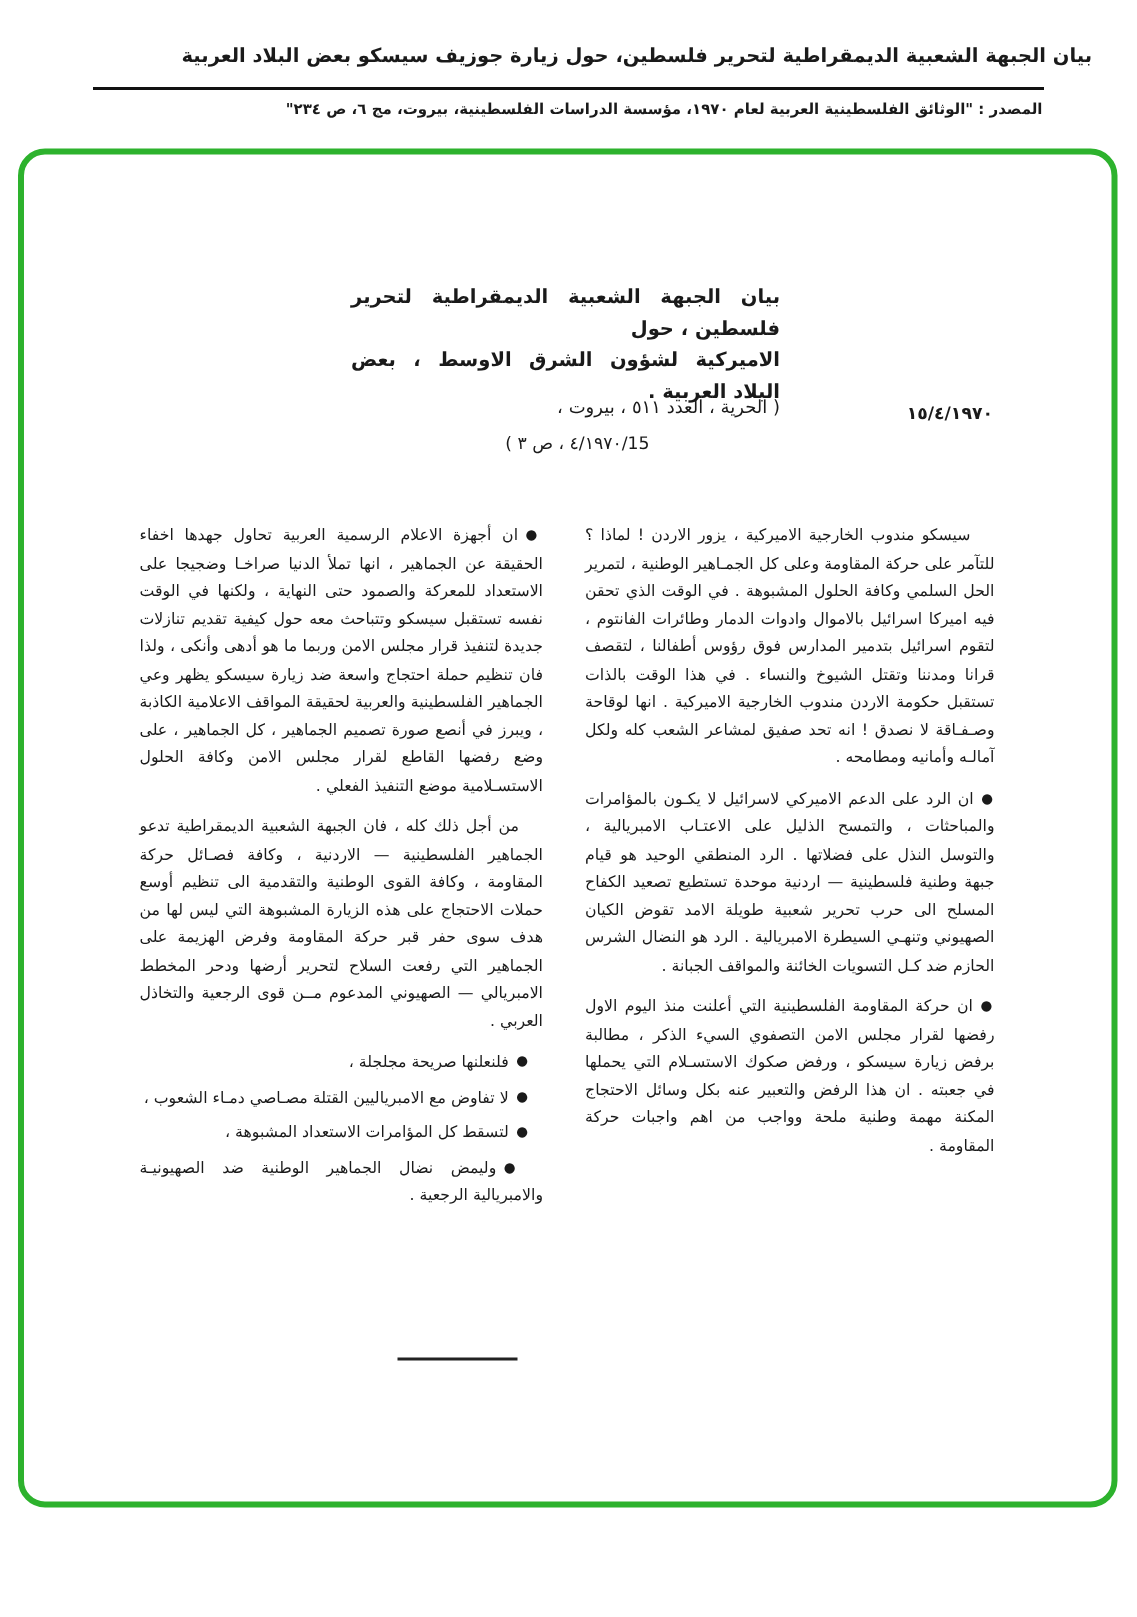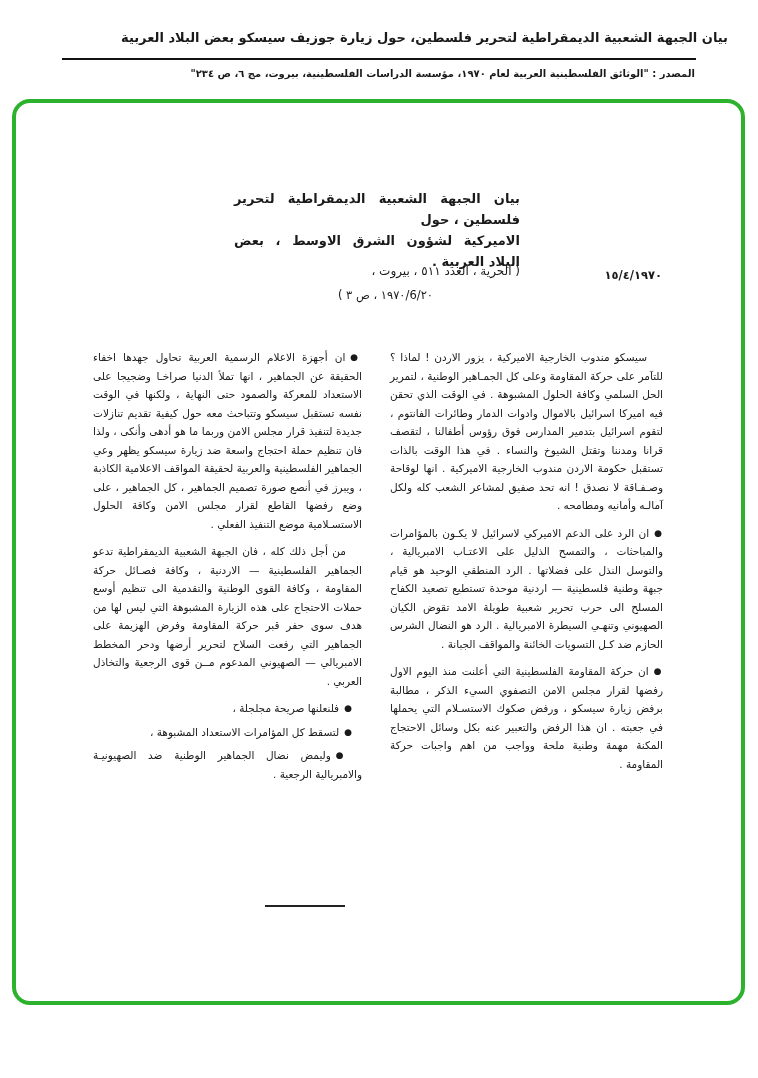--- a/index.html
+++ b/index.html
@@ -130,21 +130,21 @@
 
 <div class="doc-frame"></div>
 
 <div class="doc-heading">
   <span class="h-line">بيان الجبهة الشعبية الديمقراطية لتحرير فلسطين ، حول</span>
   <span class="h-line">الاميركية لشؤون الشرق الاوسط ، بعض البلاد العربية .</span>
 </div>
 
 <div class="doc-date">١٥/٤/١٩٧٠</div>
 <div class="doc-citation-1">( الحرية ، العدد ٥١١ ، بيروت ،</div>
-<div class="doc-citation-2">٢٠/6/١٩٧٠ ، ص ٣ )</div>
+<div class="doc-citation-2">15/٤/١٩٧٠ ، ص ٣ )</div>
 
 <div class="col col-right">
   <p class="para indent">
     <span>سيسكو مندوب الخارجية الاميركية ، يزور الاردن ! لماذا ؟ للتآمر على حركة المقاومة وعلى كل الجمـاهير الوطنية ، لتمرير الحل السلمي وكافة الحلول المشبوهة . في الوقت الذي تحقن فيه اميركا اسرائيل بالاموال وادوات الدمار وطائرات الفانتوم ، لتقوم اسرائيل بتدمير المدارس فوق رؤوس أطفالنا ، لتقصف قرانا ومدننا وتقتل الشيوخ والنساء . في هذا الوقت بالذات تستقبل حكومة الاردن مندوب الخارجية الاميركية . انها لوقاحة وصـفـاقة لا نصدق ! انه تحد صفيق لمشاعر الشعب كله ولكل آمالـه وأمانيه ومطامحه .</span>
   </p>
   <p class="para">
     <span class="bullet">●</span><span>ان الرد على الدعم الاميركي لاسرائيل لا يكـون بالمؤامرات والمباحثات ، والتمسح الذليل على الاعتـاب الامبريالية ، والتوسل النذل على فضلاتها . الرد المنطقي الوحيد هو قيام جبهة وطنية فلسطينية — اردنية موحدة تستطيع تصعيد الكفاح المسلح الى حرب تحرير شعبية طويلة الامد تقوض الكيان الصهيوني وتنهـي السيطرة الامبريالية . الرد هو النضال الشرس الحازم ضد كـل التسويات الخائنة والمواقف الجبانة .</span>
   </p>
   <p class="para">
     <span class="bullet">●</span><span>ان حركة المقاومة الفلسطينية التي أعلنت منذ اليوم الاول رفضها لقرار مجلس الامن التصفوي السيء الذكر ، مطالبة برفض زيارة سيسكو ، ورفض صكوك الاستسـلام التي يحملها في جعبته . ان هذا الرفض والتعبير عنه بكل وسائل الاحتجاج المكنة مهمة وطنية ملحة وواجب من اهم واجبات حركة المقاومة .</span>
@@ -155,20 +155,23 @@
   <p class="para">
     <span class="bullet">●</span><span>ان أجهزة الاعلام الرسمية العربية تحاول جهدها اخفاء الحقيقة عن الجماهير ، انها تملأ الدنيا صراخـا وضجيجا على الاستعداد للمعركة والصمود حتى النهاية ، ولكنها في الوقت نفسه تستقبل سيسكو وتتباحث معه حول كيفية تقديم تنازلات جديدة لتنفيذ قرار مجلس الامن وربما ما هو أدهى وأنكى ، ولذا فان تنظيم حملة احتجاج واسعة ضد زيارة سيسكو يظهر وعي الجماهير الفلسطينية والعربية لحقيقة المواقف الاعلامية الكاذبة ، ويبرز في أنصع صورة تصميم الجماهير ، كل الجماهير ، على وضع رفضها القاطع لقرار مجلس الامن وكافة الحلول الاستسـلامية موضع التنفيذ الفعلي .</span>
   </p>
   <p class="para indent">
     <span>من أجل ذلك كله ، فان الجبهة الشعبية الديمقراطية تدعو الجماهير الفلسطينية — الاردنية ، وكافة فصـائل حركة المقاومة ، وكافة القوى الوطنية والتقدمية الى تنظيم أوسع حملات الاحتجاج على هذه الزيارة المشبوهة التي ليس لها من هدف سوى حفر قبر حركة المقاومة وفرض الهزيمة على الجماهير التي رفعت السلاح لتحرير أرضها ودحر المخطط الامبريالي — الصهيوني المدعوم مــن قوى الرجعية والتخاذل العربي .</span>
   </p>
   <p class="para short">
     <span class="bullet">●</span><span>فلنعلنها صريحة مجلجلة ،</span>
   </p>
   <p class="para short">
+    <span class="bullet">●</span><span>لا تفاوض مع الامبرياليين القتلة مصـاصي دمـاء الشعوب ،</span>
+  </p>
+  <p class="para short">
     <span class="bullet">●</span><span>لتسقط كل المؤامرات الاستعداد المشبوهة ،</span>
   </p>
   <p class="para short">
     <span class="bullet">●</span><span>وليمض نضال الجماهير الوطنية ضد الصهيونيـة والامبريالية الرجعية .</span>
   </p>
 </div>
 
 <div class="bottom-rule"></div>
 
 </body></html>

